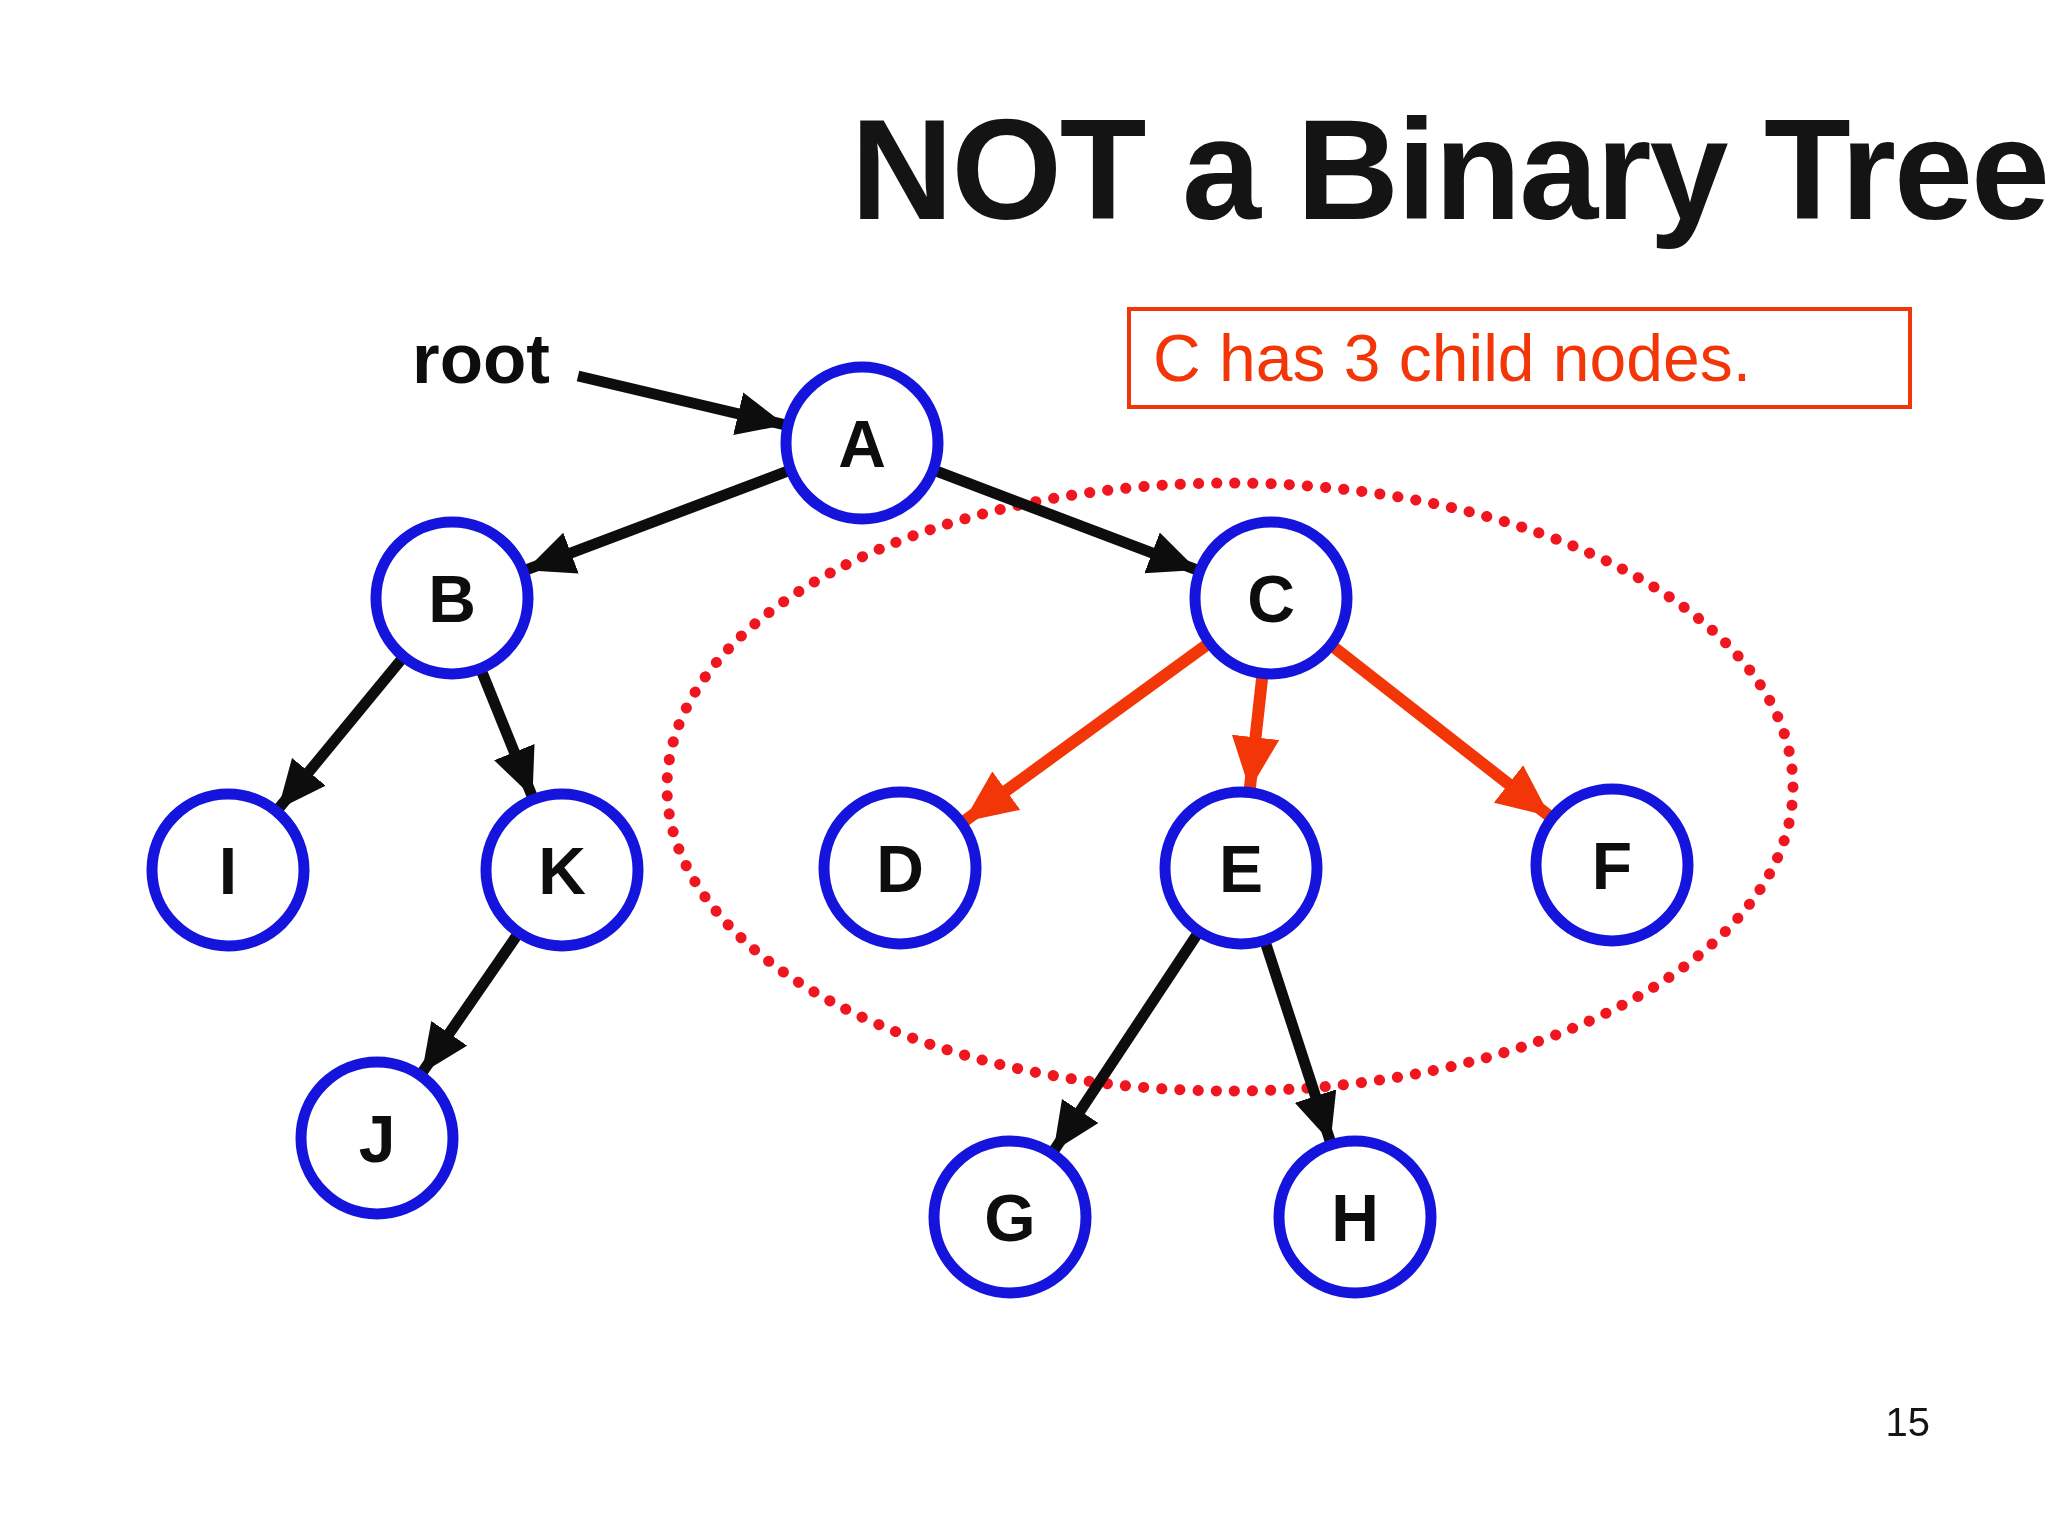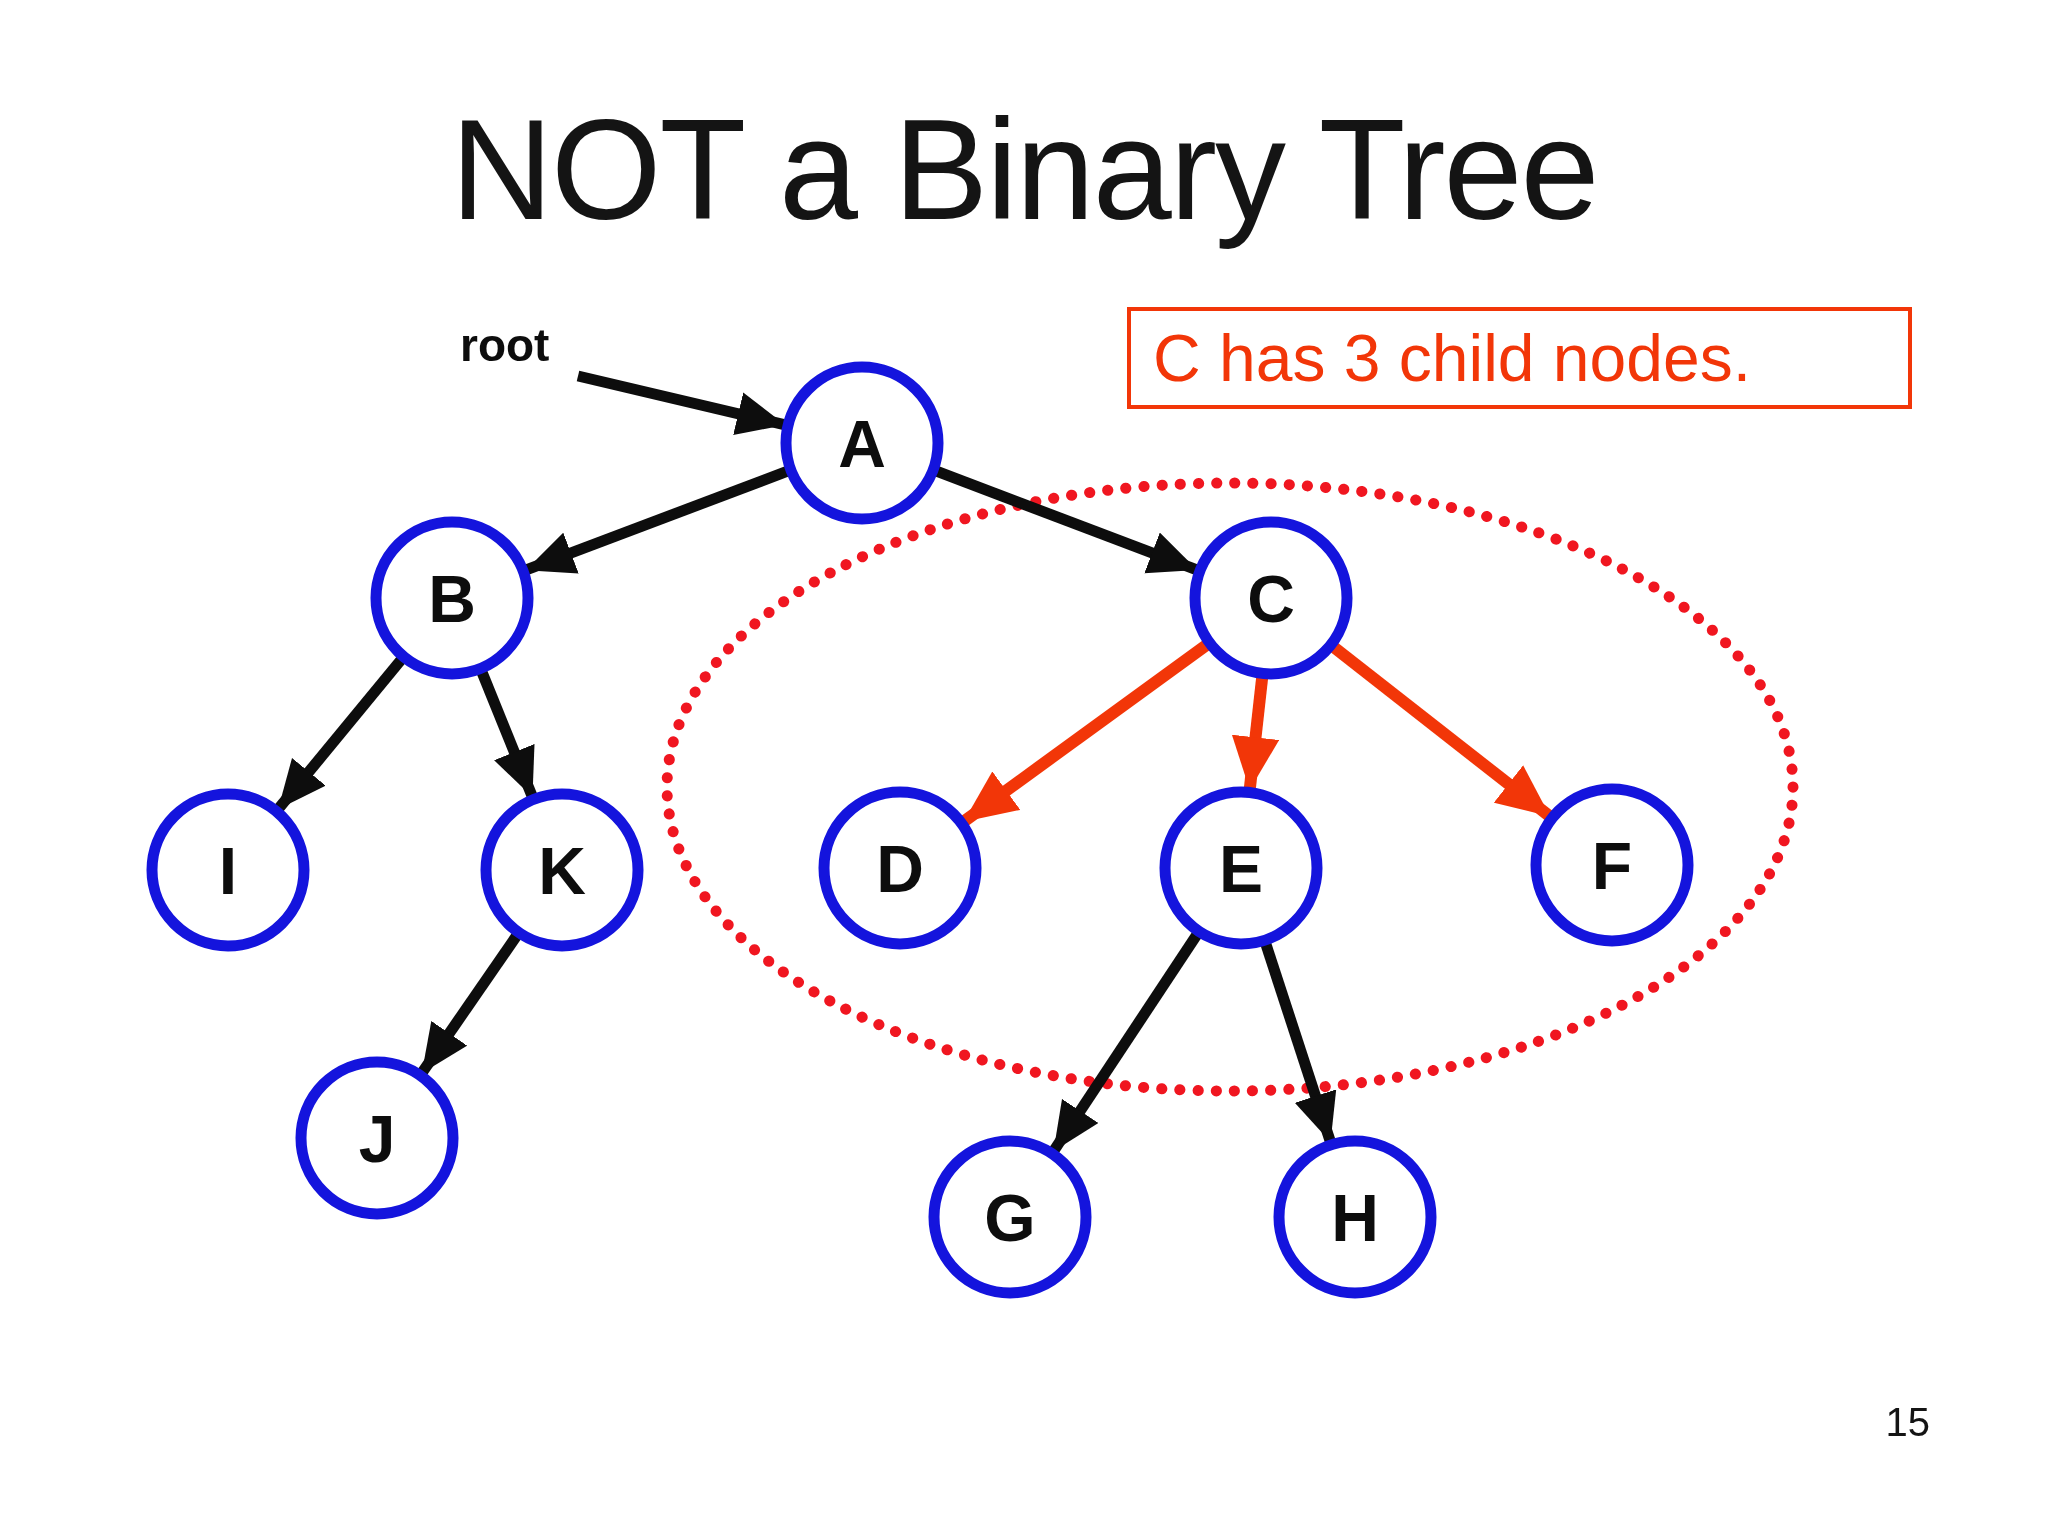--- a/index.html
+++ b/index.html
@@ -2,26 +2,26 @@
 <html><head>
 <meta charset="utf-8">
 <style>
   html, body { margin: 0; padding: 0; background: #ffffff; }
   body {
     width: 2048px; height: 1536px; position: relative; overflow: hidden;
     font-family: "Liberation Sans", sans-serif;
   }
   .slide-title {
     position: absolute; top: 92px; left: 0; width: 100%;
-    text-align: center; font-size: 142px; line-height: 1.1;
-    font-weight: 400; color: #141414; letter-spacing: -2px;
+    text-align: right; font-size: 142px; line-height: 1.1;
+    font-weight: 700; color: #141414; letter-spacing: -2px;
   }
   .root-label {
-    position: absolute; left: 460px; top: 318px;
-    font-size: 46px; font-weight: 700; color: #0d0d0d;
+    position: absolute; left: 412px; top: 318px;
+    font-size: 71px; font-weight: 700; color: #0d0d0d;
   }
   .annotation-box {
     position: absolute; left: 1127px; top: 307px; width: 785px; height: 102px;
     box-sizing: border-box; border: 4px solid #f23608;
     display: flex; align-items: center; padding-left: 22px;
     background: #ffffff;
   }
   .annotation-text {
     font-size: 66px; font-weight: 400; color: #f23608; white-space: nowrap;
   }

